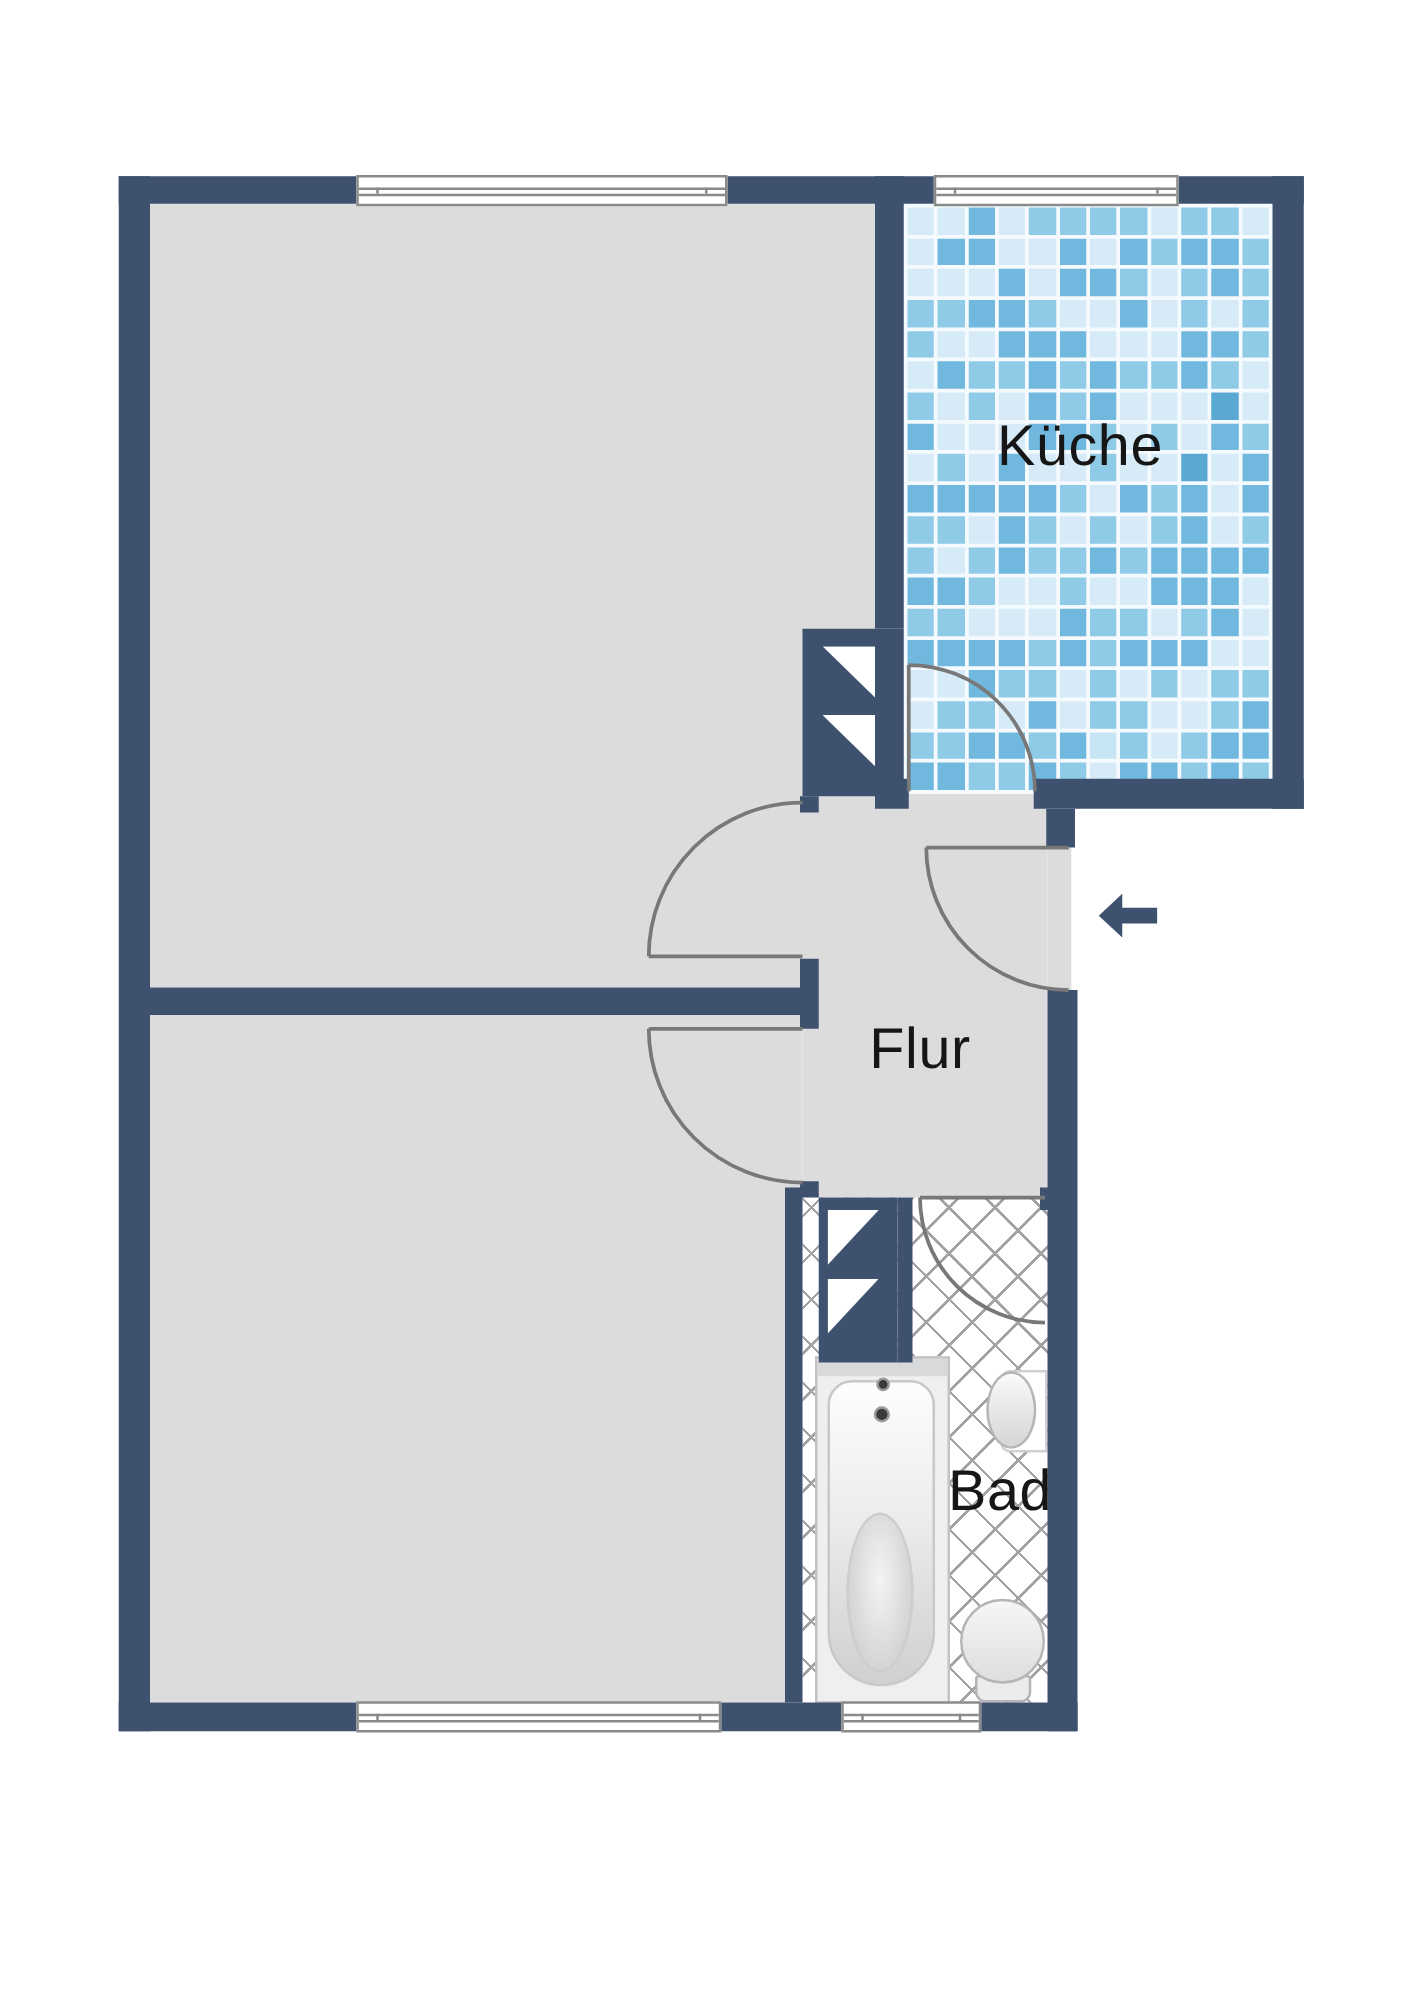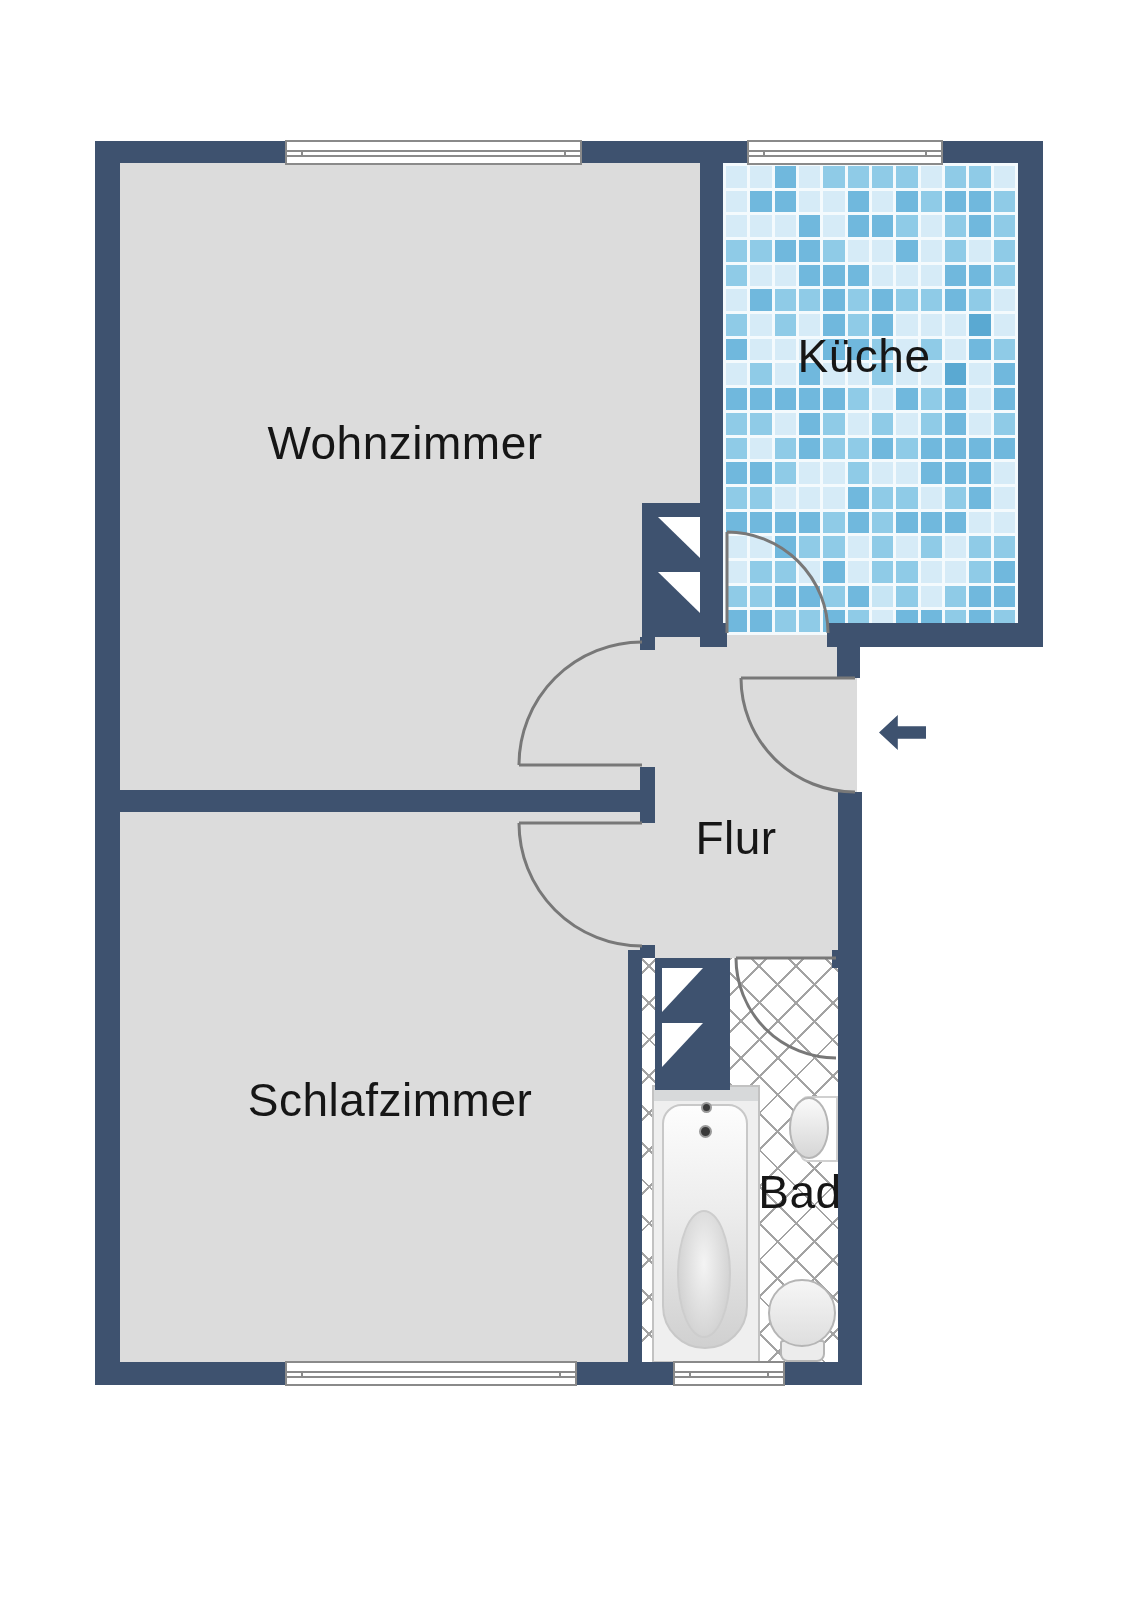--- a/index.html
+++ b/index.html
@@ -379,18 +379,16 @@
       <path d="M519 765 H642 M519 765 A123 123 0 0 1 642 642"></path>
       <path d="M519 823 H642 M519 823 A123 123 0 0 0 642 946"></path>
       <path d="M727 633 V532 M727 532 A101 101 0 0 1 828 633"></path>
       <path d="M855 678 H741 M741 678 A114 114 0 0 0 855 792"></path>
       <path d="M836 958 H736 M736 958 A100 100 0 0 0 836 1058"></path>
     </g>
   </svg>
 
   <div id="entrance-arrow"></div>
 
-  <span class="room-label" style="left:405px;top:443px;">Wohnzimmer</span>
   <span class="room-label" style="left:864px;top:356px;">Küche</span>
   <span class="room-label" style="left:736px;top:838px;">Flur</span>
-  <span class="room-label" style="left:390px;top:1100px;">Schlafzimmer</span>
   <span class="room-label" style="left:800px;top:1192px;">Bad</span>
 </div>
 
 </body></html>

